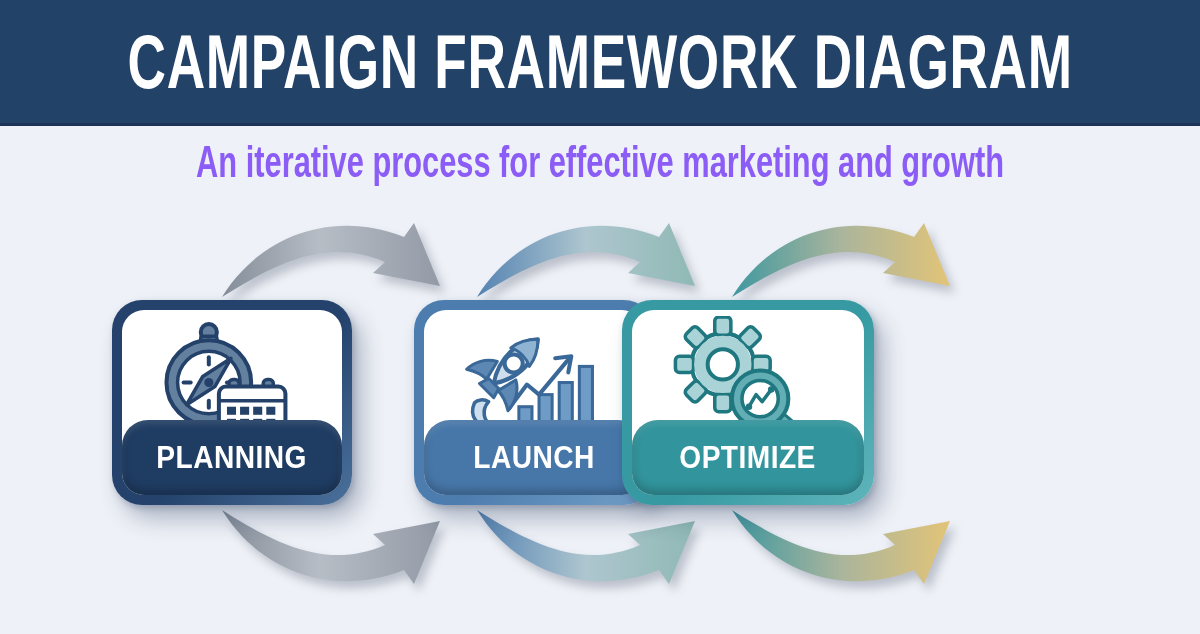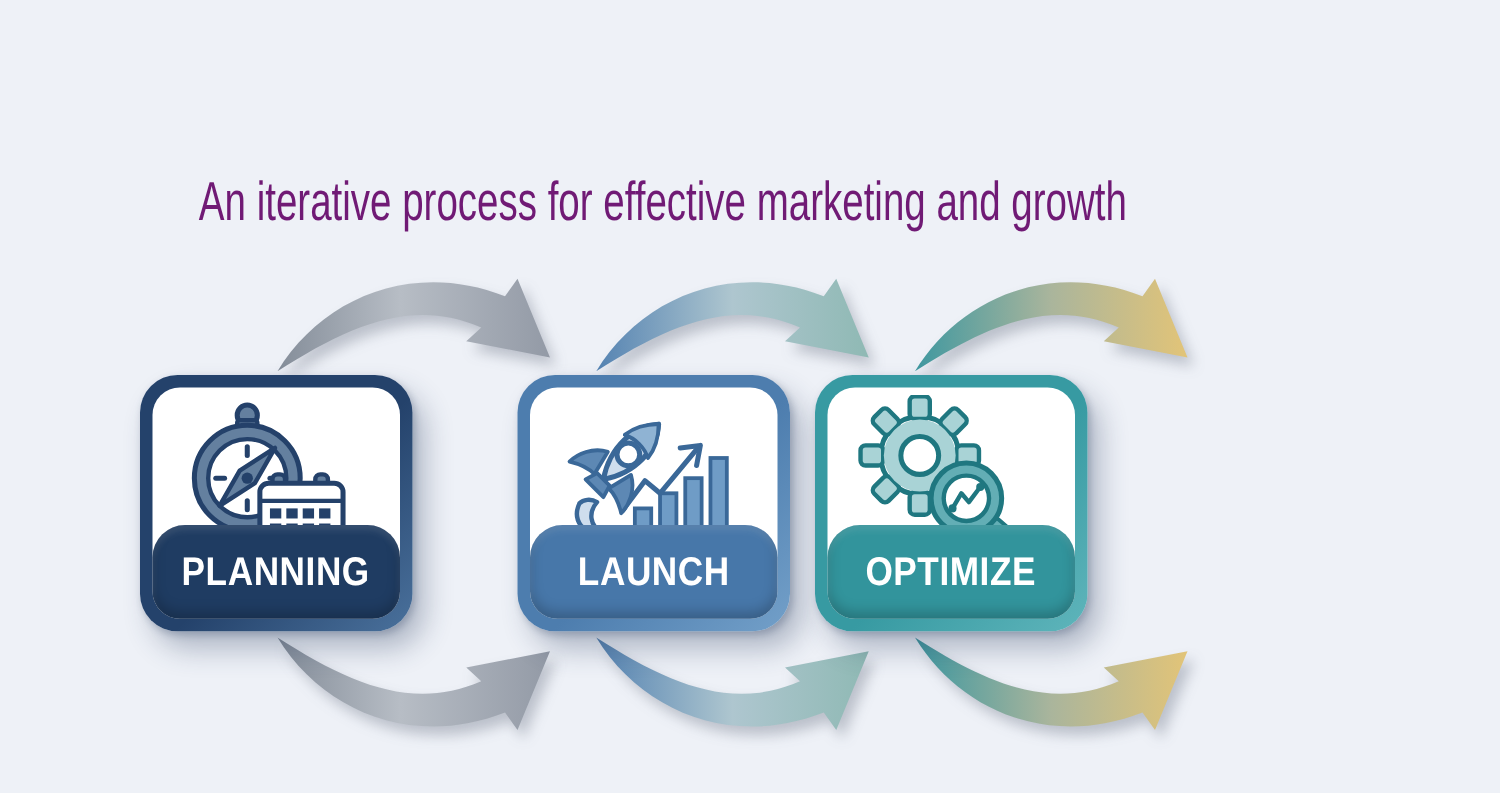--- a/index.html
+++ b/index.html
@@ -14,57 +14,60 @@
     background:#234268;border-bottom:3px solid #1b3356;
     display:flex;align-items:center;justify-content:center;
   }
   .title{
     color:#ffffff;font-weight:bold;font-size:76px;line-height:1;
     letter-spacing:1px;white-space:nowrap;
     transform:scaleX(.70);transform-origin:center;
   }
   
   .subtitle{
-    position:absolute;top:138px;left:0;right:0;
-    color:#701a75;font-size:44px;line-height:1.1;white-space:nowrap;
+    position:absolute;top:138px;left:0;right:0;text-align:center;
+    color:#8b5cf6;font-size:44px;line-height:1.1;white-space:nowrap;font-weight:bold;
   }
   .subtitle span{display:inline-block;transform:scaleX(.70);transform-origin:center;}
   
   .flow-svg{
     position:absolute;left:0;top:0;width:1200px;height:634px;z-index:1;
     filter:drop-shadow(5px 7px 5px rgba(70,80,100,.30));
   }
   
   .stage-card{
-    position:absolute;top:300px;width:218px;height:205px;border-radius:30px;z-index:2;
+    position:absolute;top:300px;width:240px;height:205px;border-radius:30px;z-index:2;
     background:linear-gradient(135deg,var(--frame) 0%,var(--frame) 55%,var(--edge) 100%);
     box-shadow:10px 14px 22px rgba(44,62,96,.32), 2px 3px 6px rgba(44,62,96,.25);
   }
   .stage-card.s0{left:112px;--frame:#24426b;--edge:#4a719c;--pill:#1f3c62;}
   .stage-card.s1{left:368px;margin-left:46px;--frame:#4d7dae;--edge:#73a0c9;--pill:#4777a9;}
-  .stage-card.s2{left:652px;--frame:#379aa2;--edge:#5fb5bb;--pill:#32949c;}
+  .stage-card.s2{left:622px;padding-left:12px;--frame:#379aa2;--edge:#5fb5bb;--pill:#32949c;}
   .stage-card.s3{left:878px;--frame:#c9a04f;--edge:#d9b36a;--pill:#c39a48;}
   .card-face{
     position:absolute;inset:10px;background:#ffffff;border-radius:22px;overflow:hidden;
   }
   .card-face svg{display:block;margin:6px auto 0;width:172px;height:126px;}
   .card-label{
     position:absolute;left:10px;right:10px;bottom:10px;height:75px;
     border-radius:26px 26px 22px 22px;background:var(--pill);
     display:flex;align-items:center;justify-content:center;
     color:#ffffff;font-weight:bold;font-size:32px;letter-spacing:.5px;white-space:nowrap;
     box-shadow:inset 0 -5px 10px rgba(0,0,0,.22), inset 0 4px 6px rgba(255,255,255,.12);
   }
   .card-label span{display:inline-block;transform:scaleX(.88);transform-origin:center;}
 </style>
 </head>
 <body>
 
 <div class="page">
 
+  <div class="header">
+    <div class="title">CAMPAIGN FRAMEWORK DIAGRAM</div>
+  </div>
 
   <div class="subtitle">
     <span>An iterative process for effective marketing and growth</span>
   </div>
 
   <svg class="flow-svg" viewBox="0 0 1200 634">
     <defs>
       <path id="flowArrow" d="M 222 297 C 258 238 330 208 404 237 L 414 223 L 440 286 L 373 273 L 385 262 C 330 238 280 260 222 297 Z"></path>
       <linearGradient id="gGray" x1="0" y1="0" x2="1" y2="0">
         <stop offset="0" stop-color="#848d99"></stop>

